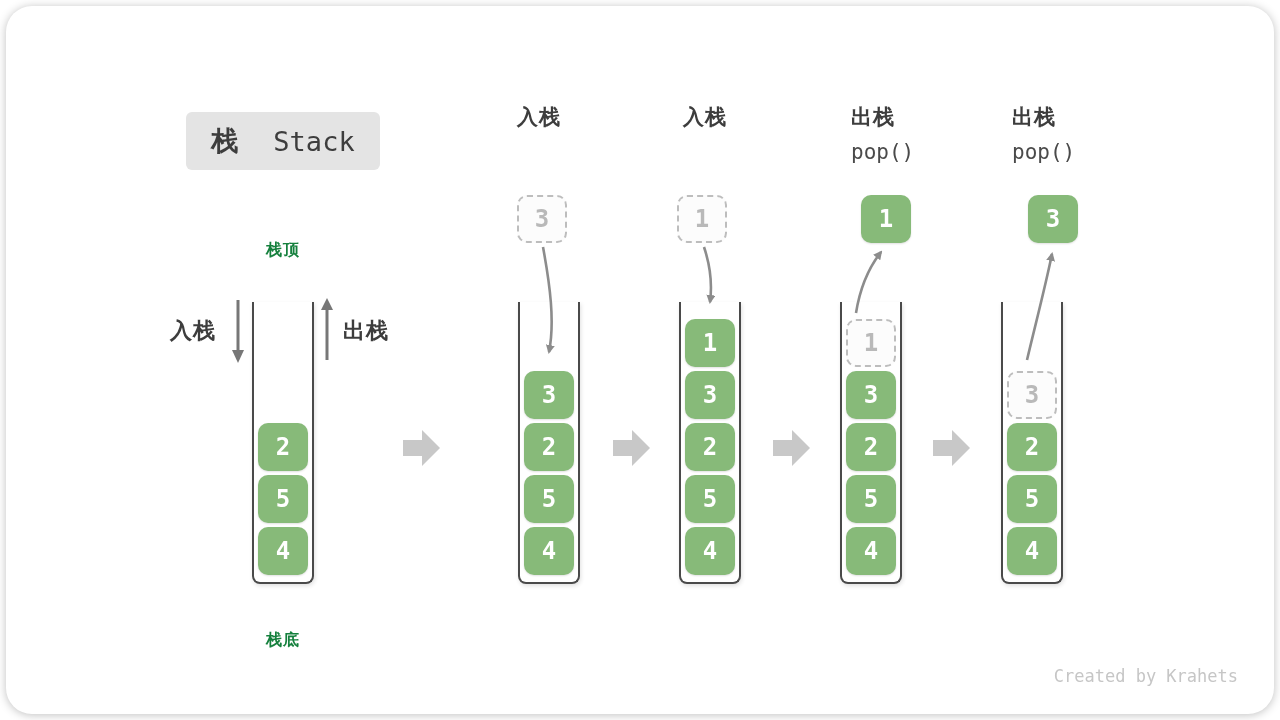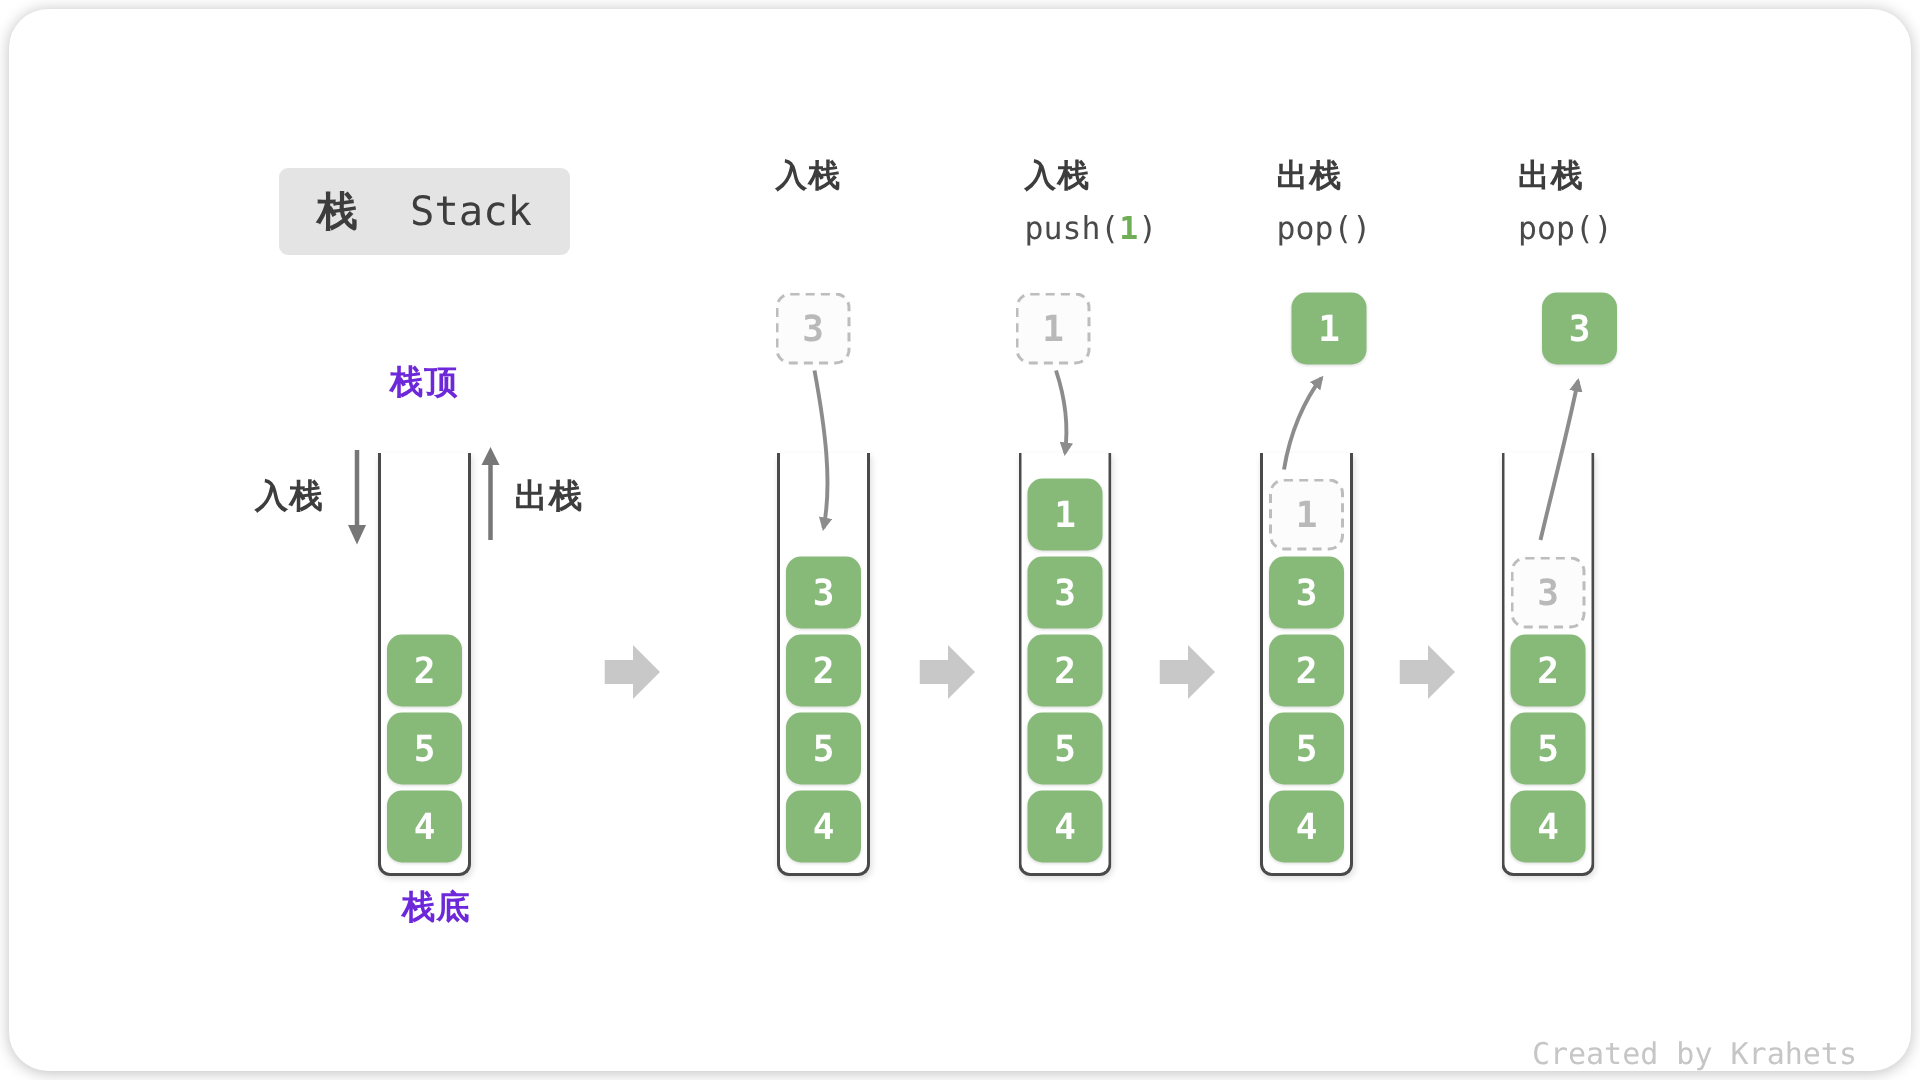--- a/index.html
+++ b/index.html
@@ -27,59 +27,58 @@
     display:flex;flex-direction:column;justify-content:flex-end;align-items:center;
     gap:4px;padding-bottom:7px;}
   .item{width:50px;height:48px;border-radius:10px;box-sizing:border-box;flex:0 0 auto;
     display:flex;align-items:center;justify-content:center;
     font-family:"DejaVu Sans Mono","Liberation Mono",monospace;font-size:24px;font-weight:bold;}
   .variant-solid{background:#87ba79;color:#ffffff;box-shadow:0 1px 2px rgba(0,0,0,0.12);}
   .variant-dashed{background:#fcfcfc;color:#b9b9b9;border:2px dashed #bdbdbd;}
   
   .float-item{position:absolute;top:195px;width:50px;height:48px;}
   
-  .side-label{position:absolute;color:#6d28d9;font-weight:bold;font-size:22px;
+  .side-label{position:absolute;color:#15803d;font-weight:bold;font-size:16px;
     width:62px;text-align:center;letter-spacing:1px;}
   
   .dir-label{position:absolute;color:#3d3d3d;font-weight:bold;font-size:22px;letter-spacing:1px;}
   .abs{position:absolute;}
   .overlay{position:absolute;left:0;top:0;pointer-events:none;}
   
-  .watermark{position:absolute;right:42px;bottom:6px;color:#c6c6c6;
-    font-family:"DejaVu Sans Mono","Liberation Mono",monospace;font-size:20px;text-align:right;}
+  .watermark{position:absolute;right:42px;bottom:34px;color:#c6c6c6;
+    font-family:"DejaVu Sans Mono","Liberation Mono",monospace;font-size:17px;text-align:right;}
 </style>
 </head>
 <body>
 
 <div class="viewport">
   <div class="card"></div>
 
   <div class="title-badge">
     <span class="cn">栈</span>
     <span class="en">Stack</span>
   </div>
 
   <div class="op" style="left:517px;">
     <div class="cn">入栈</div>
   </div>
   <div class="op" style="left:683px;">
     <div class="cn">入栈</div>
-    <div class="code"><span>push(</span><span class="num">1</span><span>)</span></div>
   </div>
   <div class="op" style="left:851px;">
     <div class="cn">出栈</div>
     <div class="code"><span>pop()</span><span class="num"></span><span></span></div>
   </div>
   <div class="op" style="left:1012px;">
     <div class="cn">出栈</div>
     <div class="code"><span>pop()</span><span class="num"></span><span></span></div>
   </div>
 
   <div class="side-label" style="left:252px;top:240px;">栈顶</div>
-  <div class="side-label" style="left:252px;top:590px;text-align:right;">栈底</div>
+  <div class="side-label" style="left:252px;top:630px;">栈底</div>
 
   <div class="dir-label" style="left:170px;top:316px;">入栈</div>
   <div class="dir-label" style="left:343px;top:316px;">出栈</div>
   <svg class="abs" style="left:229px;top:298px;" width="18" height="66">
     <line x1="9" y1="2" x2="9" y2="54" stroke="#777777" stroke-width="3"></line>
     <polygon points="3,52 15,52 9,65" fill="#777777"></polygon>
   </svg>
   <svg class="abs" style="left:318px;top:298px;" width="18" height="64">
     <polygon points="3,12 15,12 9,0" fill="#777777"></polygon>
     <line x1="9" y1="10" x2="9" y2="62" stroke="#777777" stroke-width="3"></line>

